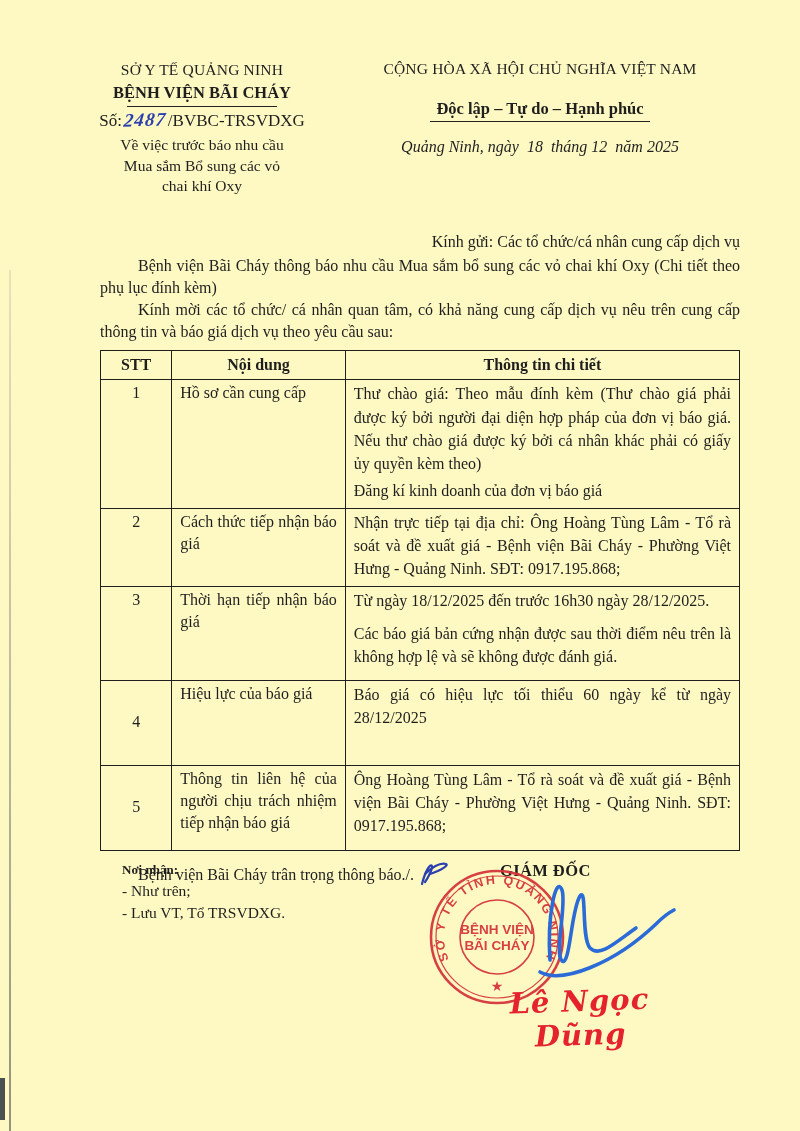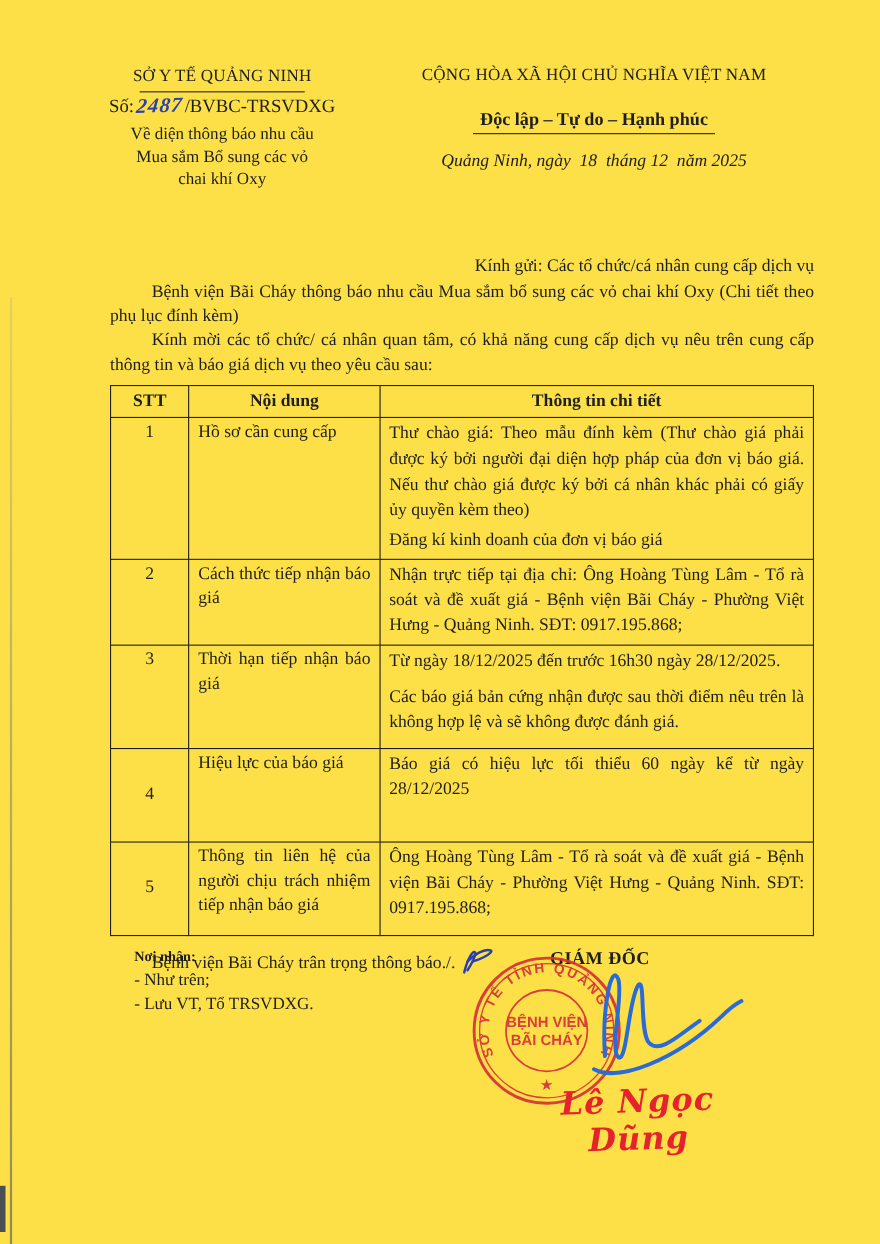--- a/index.html
+++ b/index.html
@@ -5,21 +5,21 @@
   html,body{margin:0;padding:0;}
   body{
     width:800px;height:1131px;
     background:#e9e9e9;
     font-family:"Liberation Serif","DejaVu Serif",serif;
     color:#1e1e1e;
     position:relative;
   }
   .paper{
     position:absolute;left:0;top:0;width:800px;height:1131px;
-    background:#fde047;
+    background:#fef9c3;
     overflow:hidden;
   }
   
   .edge-line{
     position:absolute;left:9px;top:270px;width:2px;height:861px;
     background:linear-gradient(to bottom,rgba(160,160,160,.25),rgba(90,90,90,.65));
   }
   .edge-mark{
     position:absolute;left:0;top:1078px;width:5px;height:42px;
     background:#4c4f52;filter:blur(.4px);
@@ -107,24 +107,25 @@
 </style>
 </head>
 <body>
 
 <div class="paper">
   <div class="edge-line"></div>
   <div class="edge-mark"></div>
 
   <div class="header-left">
     <div class="dept">SỞ Y TẾ QUẢNG NINH</div>
+    <div class="org">BỆNH VIỆN BÃI CHÁY</div>
     <div class="org-underline"></div>
     <div class="doc-no"><span>Số:</span><span class="handwritten">2487</span><span>/BVBC-TRSVDXG</span></div>
     <div class="subject">
-      <div>Về diện thông báo nhu cầu</div>
+      <div>Về việc trước báo nhu cầu</div>
       <div>Mua sắm Bổ sung các vỏ</div>
       <div>chai khí Oxy</div>
     </div>
   </div>
 
   <div class="header-right">
     <div class="nat">CỘNG HÒA XÃ HỘI CHỦ NGHĨA VIỆT NAM</div><br>
     <span class="motto">Độc lập – Tự do – Hạnh phúc</span>
     <div class="dateline">Quảng Ninh, ngày  18  tháng 12  năm 2025</div>
   </div>

